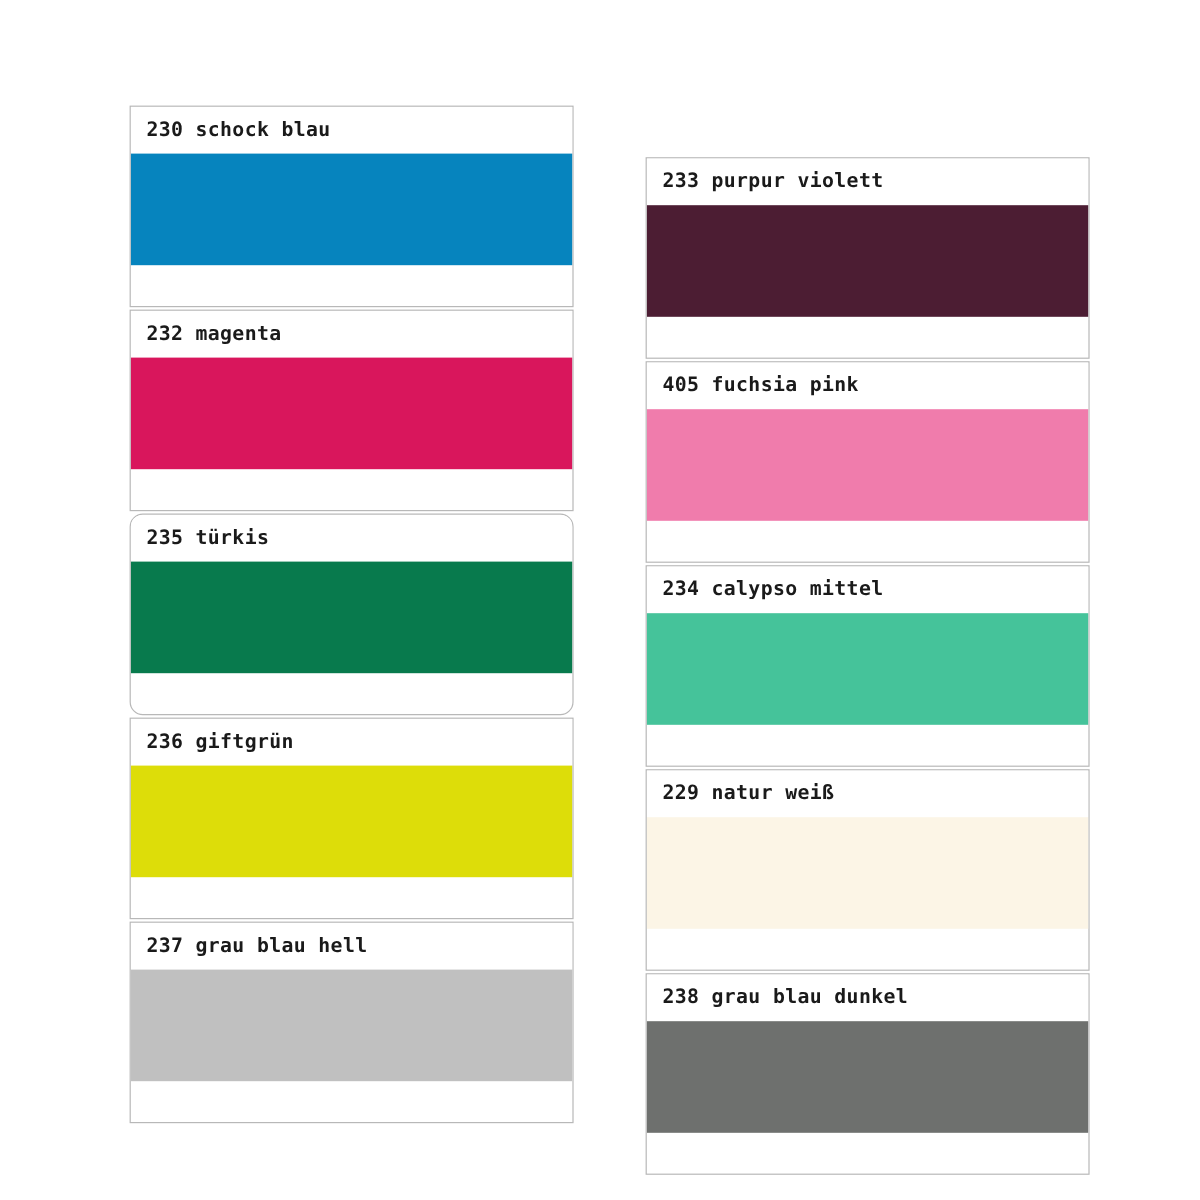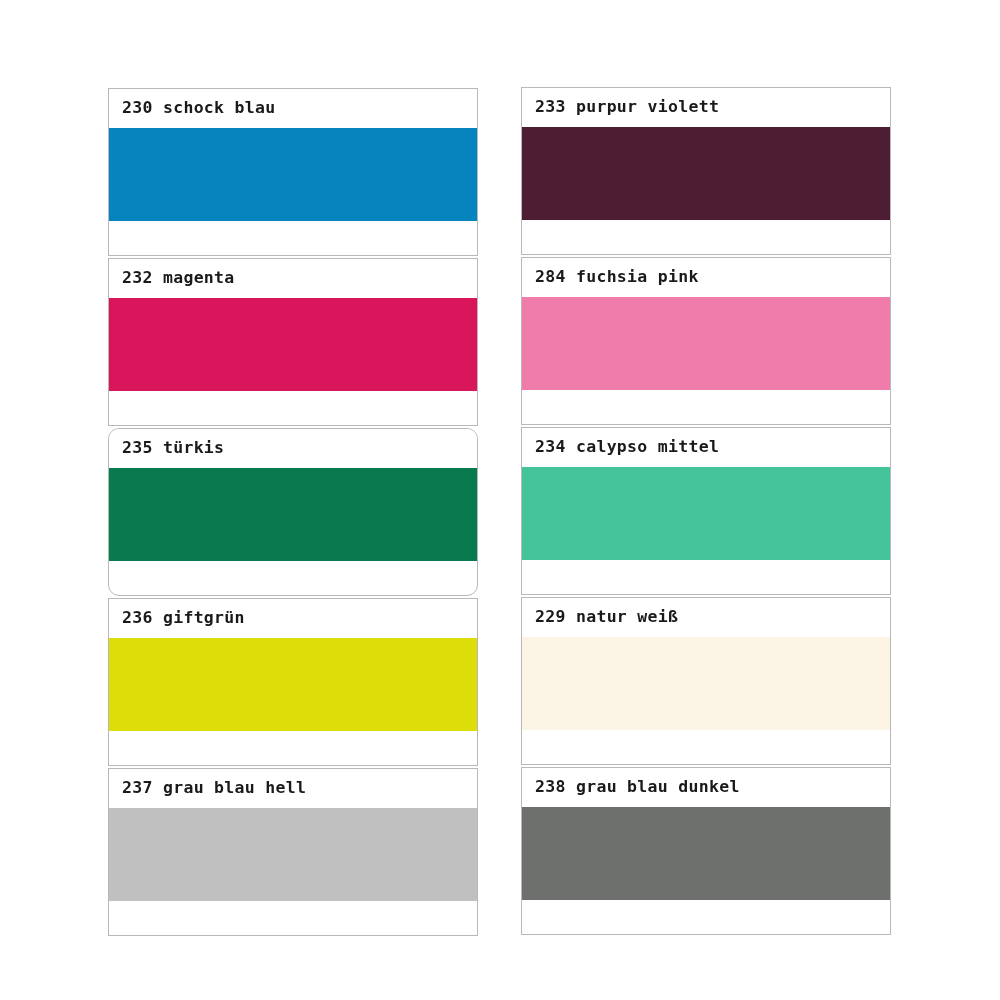--- a/index.html
+++ b/index.html
@@ -51,21 +51,21 @@
   }
   .swatch-color {
     position: absolute;
     left: 0;
     top: 39px;
     width: 100%;
     height: 93px;
   }
   
   .col-1 { left: 108px; }
-  .col-2 { left: 521px; }
+  .col-2 { left: 538px; margin-top: 44px; }
   .row-1 { top: 88px; }
   .row-2 { top: 258px; }
   .row-3 { top: 428px; }
   .row-4 { top: 598px; }
   .row-5 { top: 768px; }
   .col-2.row-1 { top: 87px; }
   .col-2.row-2 { top: 257px; }
   .col-2.row-3 { top: 427px; text-decoration: underline; }
   .col-2.row-4 { top: 597px; }
   .col-2.row-5 { top: 767px; }
@@ -91,21 +91,21 @@
 
   <div class="swatch-card col-1 row-2" style="border-color: rgb(184, 184, 184); text-align: right;">
     <div class="swatch-label-band">
       <span class="swatch-label">232 magenta</span>
     </div>
     <div class="swatch-color" style="background-color: rgb(217, 22, 92);"></div>
   </div>
 
   <div class="swatch-card col-2 row-2" style="border-color: rgb(184, 184, 184);">
     <div class="swatch-label-band">
-      <span class="swatch-label">284 fuchsia pink</span>
+      <span class="swatch-label">405 fuchsia pink</span>
     </div>
     <div class="swatch-color" style="background-color: rgb(240, 124, 172);"></div>
   </div>
 
   <div class="swatch-card col-1 row-3" style="border-color: rgb(184, 184, 184); border-radius: 11px;">
     <div class="swatch-label-band">
       <span class="swatch-label">235 türkis</span>
     </div>
     <div class="swatch-color" style="background-color: rgb(8, 122, 77);"></div>
   </div>

